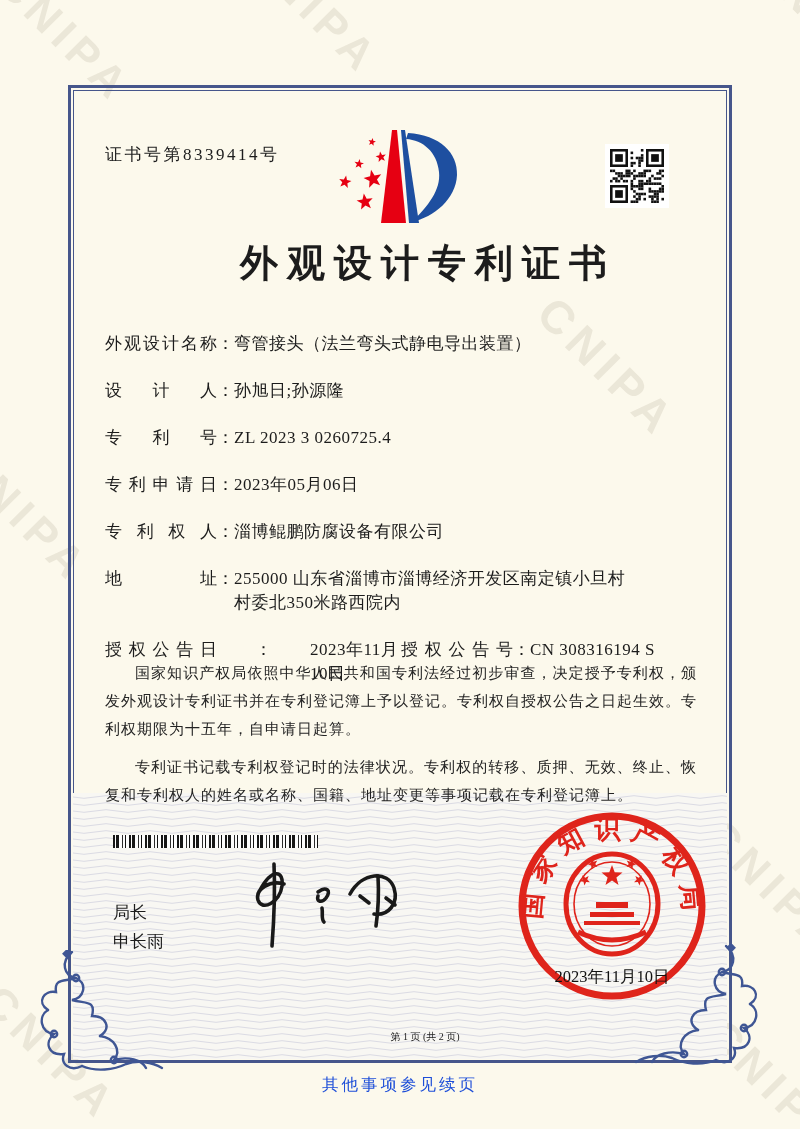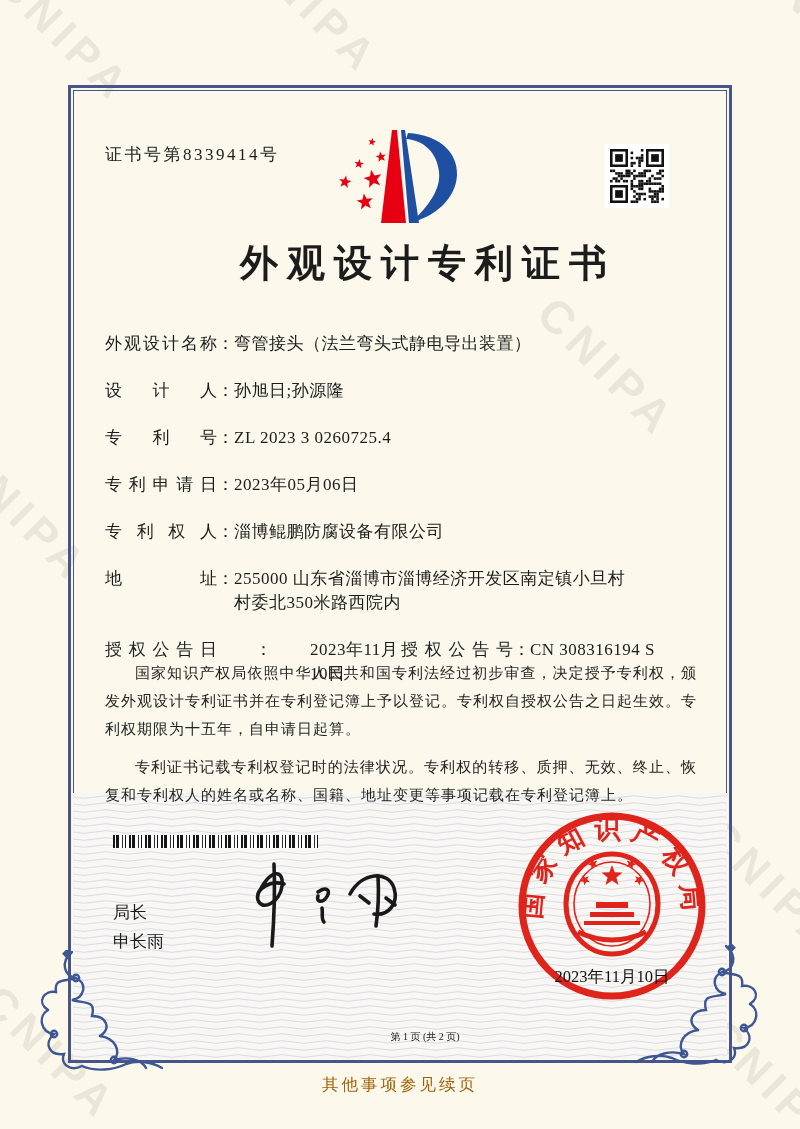--- a/index.html
+++ b/index.html
@@ -39,21 +39,21 @@
            #fdfdfd 6px 9px,#2c2c2c 9px 10px,#fdfdfd 10px 12px,#111 12px 13px,#fdfdfd 13px 16px);}
   .director-title{position:absolute;left:113px;top:901px;font-size:17px;z-index:3;
       font-family:"Liberation Sans","DejaVu Sans",sans-serif;}
   .director-name{position:absolute;left:113px;top:930px;font-size:17px;z-index:3;
       font-family:Liberation Serif, serif;}
   .signature{position:absolute;left:222px;top:856px;z-index:3;}
   .seal{position:absolute;left:512px;top:806px;z-index:5;}
   .page-no{position:absolute;left:68px;top:1030px;width:658px;text-align:center;
            font-size:10px;z-index:4;margin-left:28px;}
   .footer-note{position:absolute;left:0;top:1074px;width:100%;text-align:center;
-               font-size:16.5px;letter-spacing:3px;z-index:3;color:#a16207;}
+               font-size:16.5px;letter-spacing:3px;z-index:3;color:#1d4ed8;}
   .flourish{position:absolute;z-index:6;}
   .fl-left{left:34px;top:950px;}
   .fl-right{left:632px;top:944px;}
 </style>
 </head>
 <body>
 
 <div class="page">
 
   <span class="wm" style="left:-20px;top:10px;font-size:44px;">CNIPA</span>

